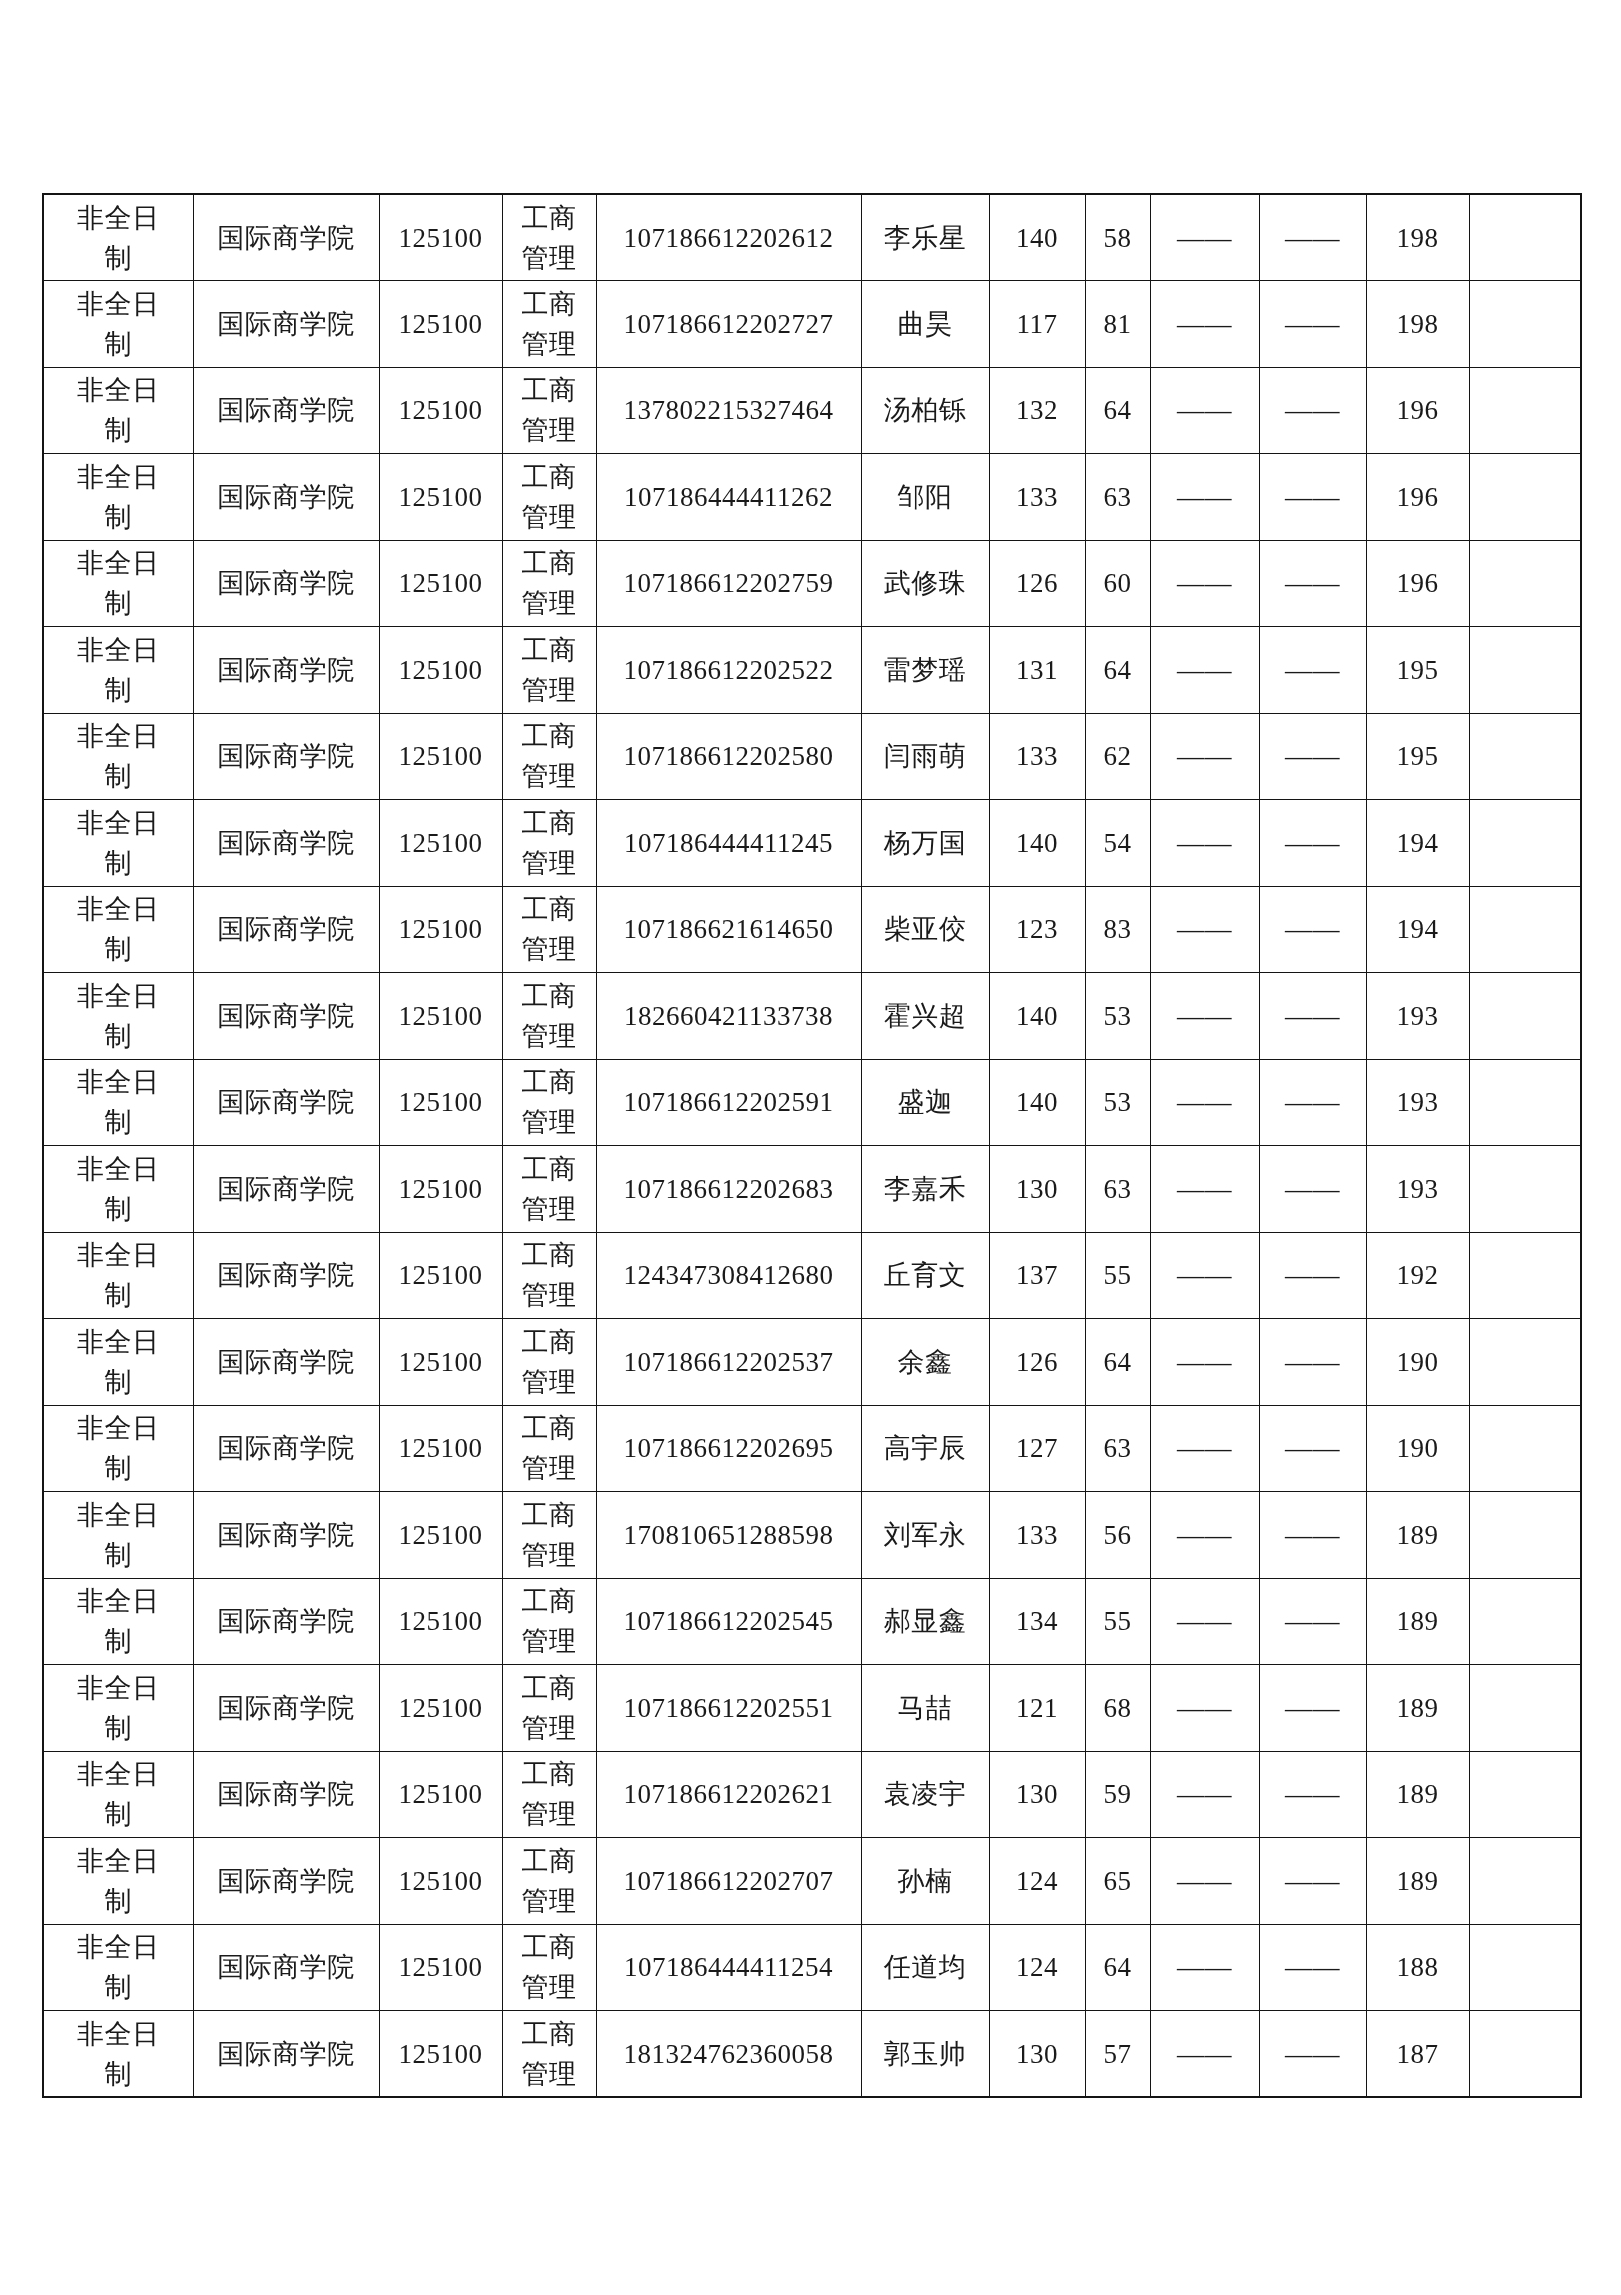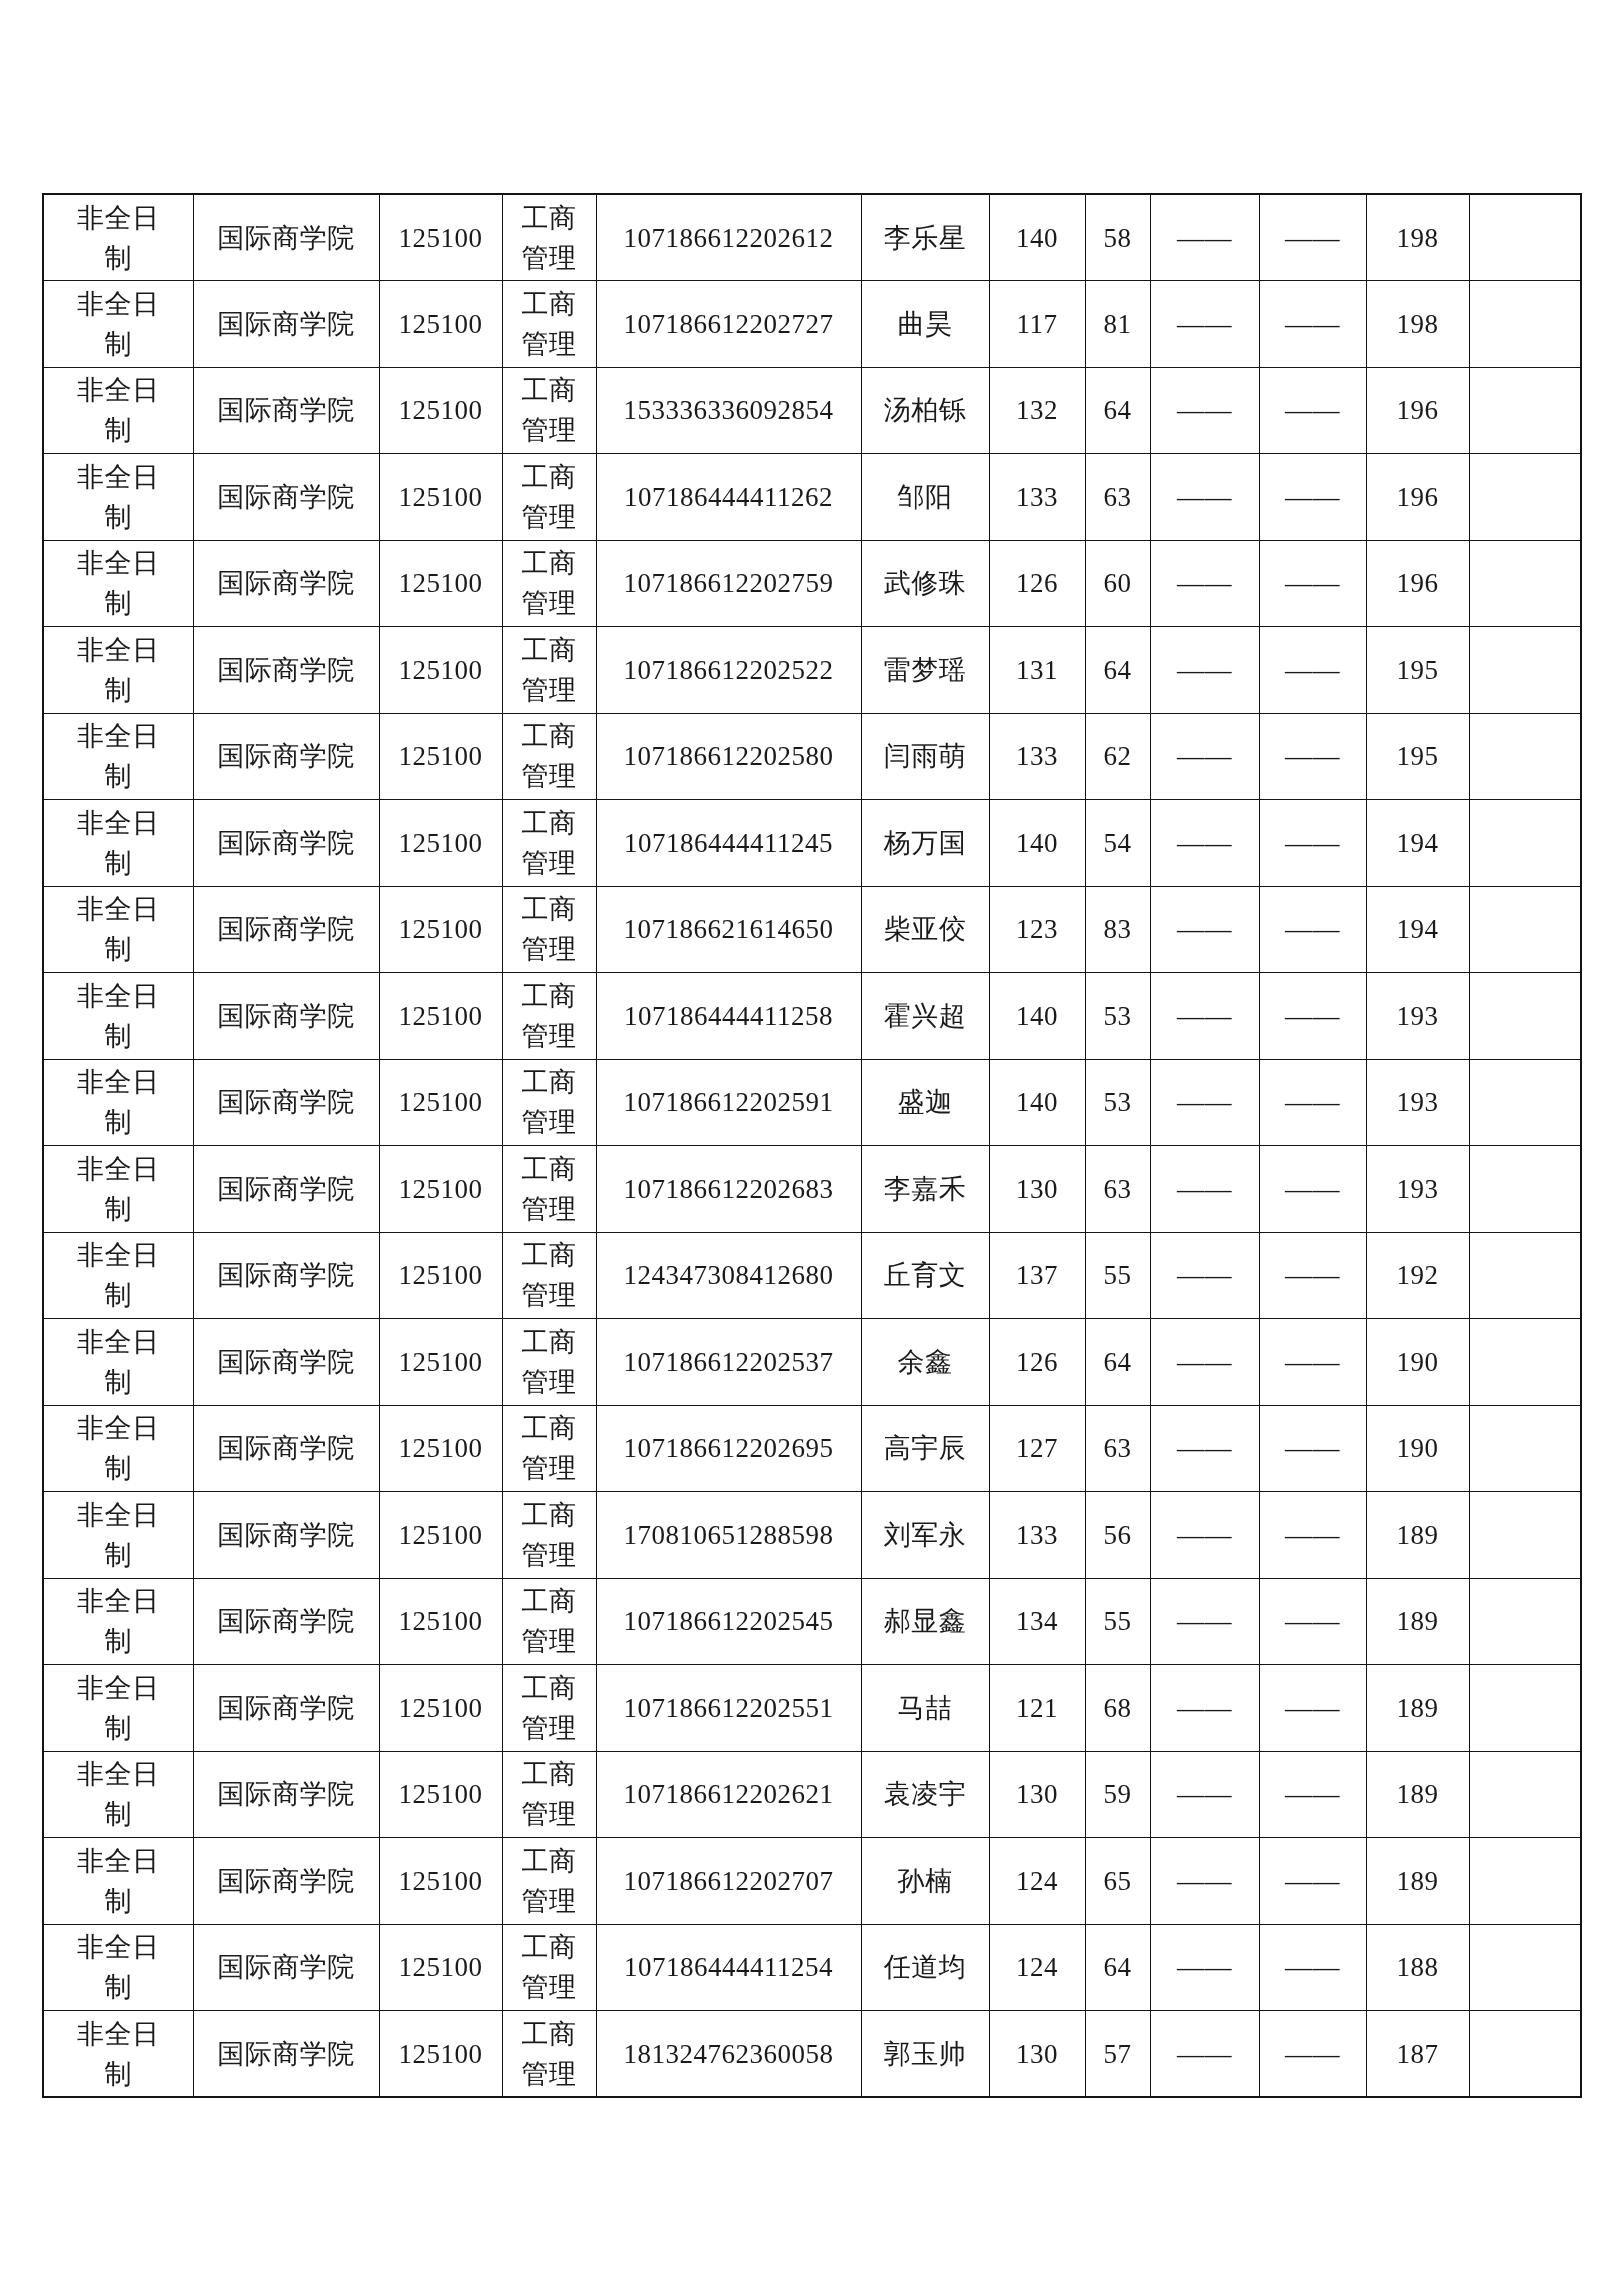--- a/index.html
+++ b/index.html
@@ -98,21 +98,21 @@
           <td>198</td>
           <td></td>
         </tr>
         <tr>
           <td>非全日
 制</td>
           <td>国际商学院</td>
           <td>125100</td>
           <td>工商
 管理</td>
-          <td>153336336092854</td>
+          <td>137802215327464</td>
           <td>汤柏铄</td>
           <td>132</td>
           <td>64</td>
           <td>——</td>
           <td>——</td>
           <td>196</td>
           <td></td>
         </tr>
         <tr>
           <td>非全日
@@ -210,21 +210,21 @@
           <td>194</td>
           <td></td>
         </tr>
         <tr>
           <td>非全日
 制</td>
           <td>国际商学院</td>
           <td>125100</td>
           <td>工商
 管理</td>
-          <td>107186444411258</td>
+          <td>182660421133738</td>
           <td>霍兴超</td>
           <td>140</td>
           <td>53</td>
           <td>——</td>
           <td>——</td>
           <td>193</td>
           <td></td>
         </tr>
         <tr>
           <td>非全日

